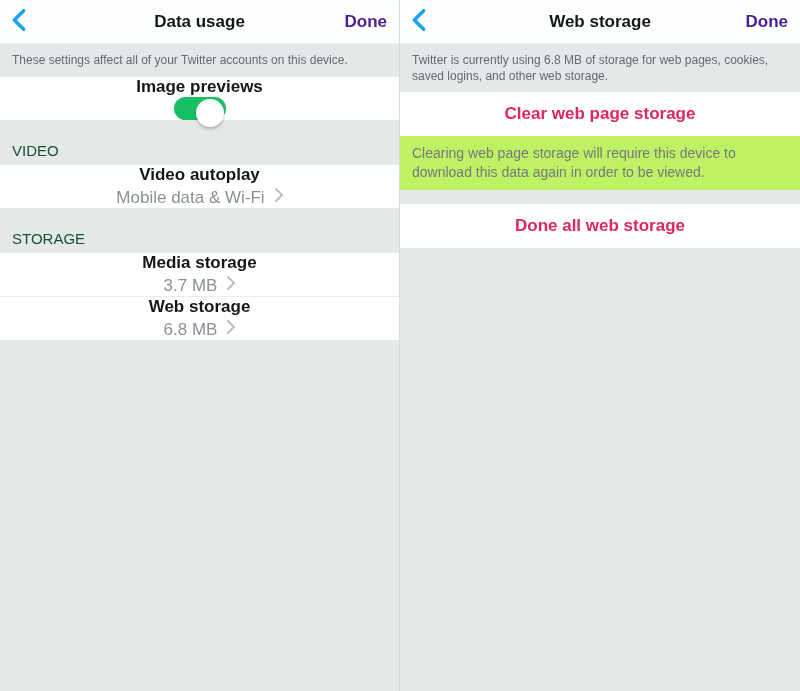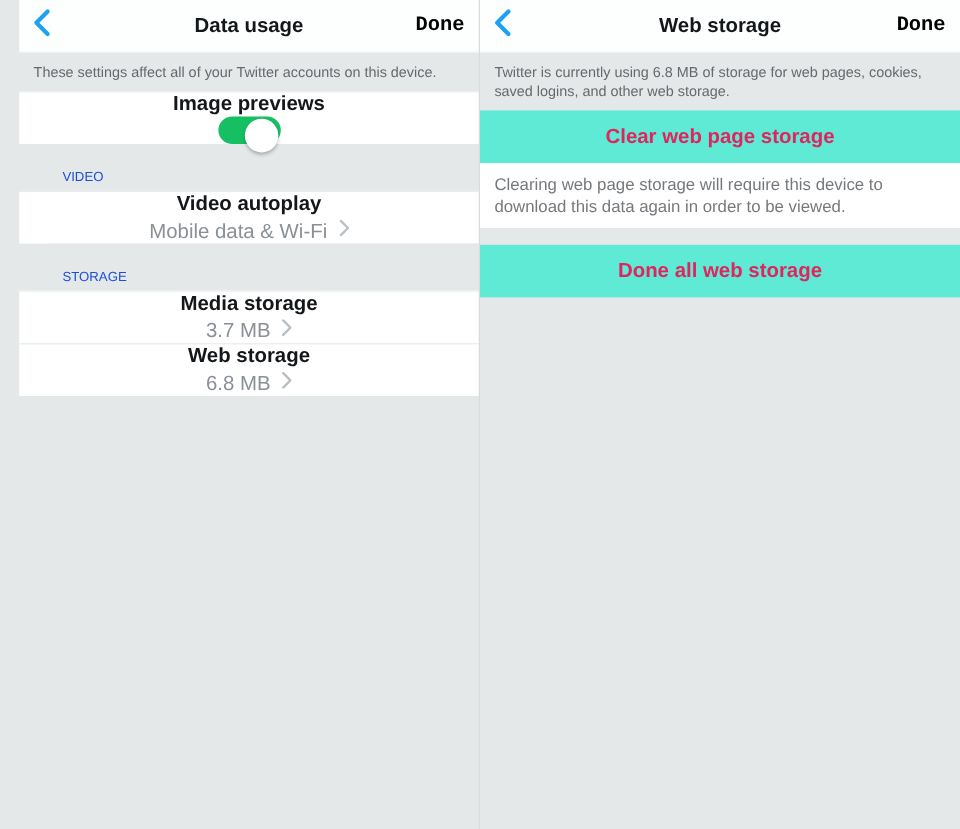--- a/index.html
+++ b/index.html
@@ -17,21 +17,20 @@
     .pane {
       width: 400px;
       height: 100%;
       background: #e5e8e9;
       display: flex;
       flex-direction: column;
       overflow: hidden;
     }
     .pane-left {
       border-right: 1px solid #d8dbdc;
-      padding-left: 16px;
     }
     .header {
       height: 44px;
       background: #fdfefe;
       display: flex;
       align-items: center;
       justify-content: space-between;
       padding: 0 12px;
       border-bottom: 1px solid #f1f2f3;
     }
@@ -54,24 +53,23 @@
       color: #1da1f2;
       display: flex;
       align-items: center;
       width: 30px;
     }
     .back-btn svg {
       width: 14px;
       height: 24px;
     }
     .done-btn {
-      color: #000000;
+      color: #4c1d95;
       font-size: 17px;
       font-weight: 600;
-      font-family: Liberation Mono, monospace;
     }
     .section-desc {
       padding: 8px 12px;
       font-size: 12px;
       color: #65696d;
       line-height: 1.35;
       background: #e5e8e9;
     }
     .row {
       background: #fff;
@@ -104,27 +102,26 @@
       color: #b9bfc4;
       display: flex;
       align-items: center;
     }
     .chev svg {
       width: 8px;
       height: 14px;
     }
     .section-heading {
       padding: 12px 12px 5px 12px;
-      font-size: 11px;
-      color: #1d4ed8;
+      font-size: 15px;
+      color: #14532d;
       letter-spacing: 0px;
       text-transform: uppercase;
       background: #e5e8e9;
       margin-top: 0px;
-      margin-left: 24px;
     }
     .section-heading.first {
       padding-top: 22px;
     }
     .spacer {
       flex: 1;
       background: #e5e8e9;
     }
     .toggle {
       width: 52px;
@@ -138,37 +135,37 @@
       position: absolute;
       right: 2px;
       top: 2px;
       width: 28px;
       height: 28px;
       background: #fff;
       border-radius: 50%;
       box-shadow: 0 2px 3px rgba(0,0,0,0.25);
     }
     .btn-row {
-      background: #5eead4;
+      background: #ffffff;
       height: 44px;
       display: flex;
       align-items: center;
       justify-content: center;
     }
     .btn-row span {
       color: #e0245e;
       font-size: 17px;
       font-weight: 700;
     }
     .section-footer {
       padding: 8px 12px;
       font-size: 14px;
       color: #75797d;
       line-height: 1.35;
-      background: #ffffff;
+      background: #bef264;
     }
     .group-gap {
       height: 14px;
       background: #e5e8e9;
     }
   </style>
 </head>
 <body>
 
 <div class="pane pane-left">

